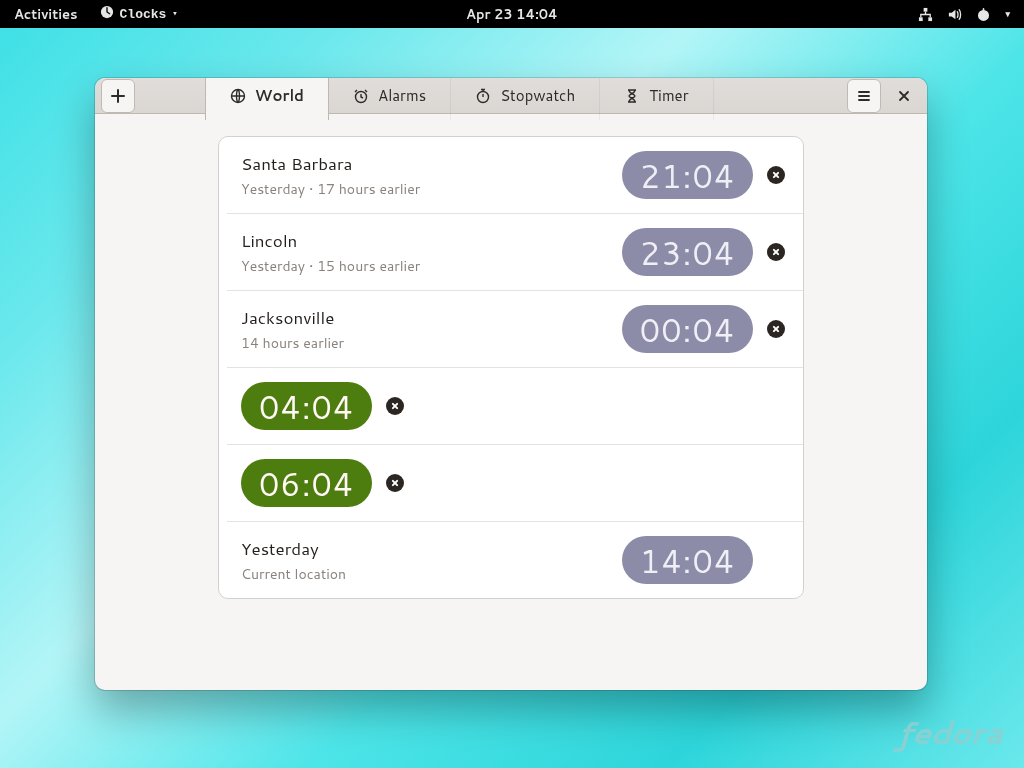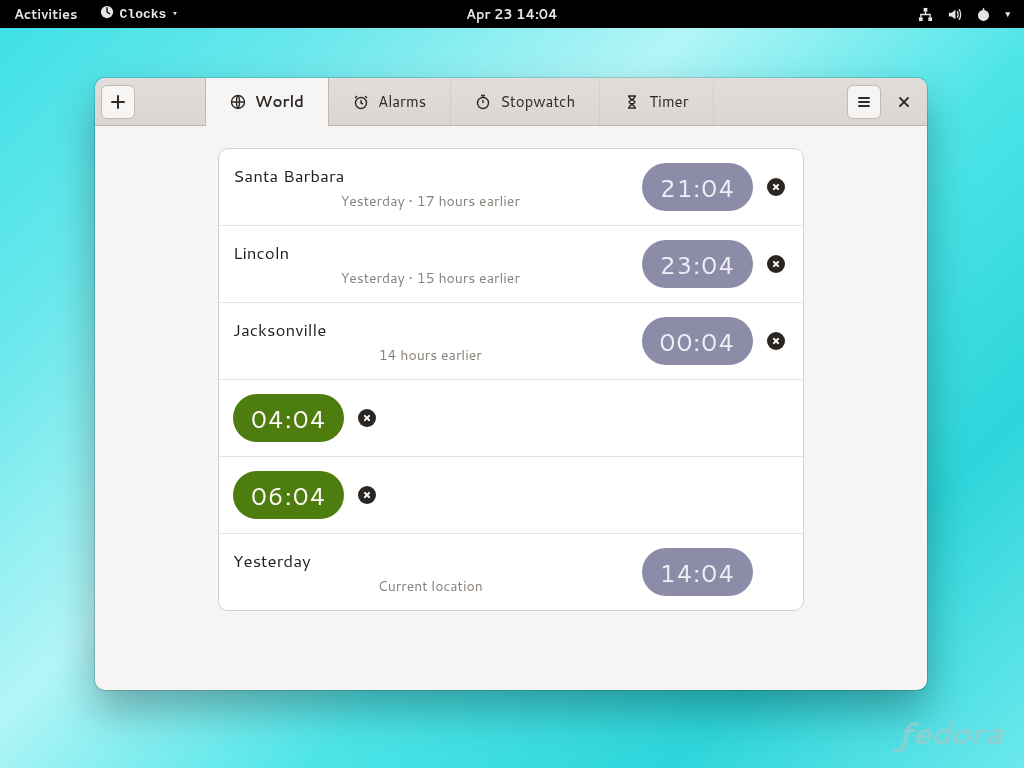--- a/index.html
+++ b/index.html
@@ -22,21 +22,21 @@
   .tri-down { font-size: 9px; position: relative; top: -1px; }
   .tb-icon svg { width: 15px; height: 15px; fill: #e6e6e6; display: block; }
 
   
   .window {
     position: absolute; left: 95px; top: 78px; width: 832px; height: 612px;
     background: #f6f5f4; border-radius: 10px; box-shadow: 0 20px 40px rgba(0,0,0,0.3), 0 0 0 1px rgba(0,0,0,0.15);
     overflow: hidden; display: flex; flex-direction: column;
   }
   .headerbar {
-    height: 48px; background: linear-gradient(#e1ddda, #dad6d2);
+    height: 36px; background: linear-gradient(#e1ddda, #dad6d2);
     border-bottom: 1px solid #bfb8b1; display: flex; align-items: center;
     padding: 0 6px; gap: 6px; flex-shrink: 0;
   }
   .hb-btn {
     width: 34px; height: 34px; border-radius: 6px; background: #f6f5f4;
     border: 1px solid #c0bab4; display: flex; align-items: center; justify-content: center;
     cursor: pointer;
   }
   .hb-btn.flat { background: transparent; border-color: transparent; }
   .hb-btn svg { width: 16px; height: 16px; }
@@ -49,33 +49,34 @@
   }
   .tab:first-child { border-left: 1px solid rgba(0,0,0,0.05); }
   .tab.active { background: #f6f5f4; font-weight: 700; border-left: 1px solid #bfb8b1; border-right: 1px solid #bfb8b1; }
   .tab svg { width: 16px; height: 16px; }
   .hb-right { display: flex; gap: 6px; margin-left: auto; }
 
   .content { flex: 1; display: flex; justify-content: center; align-items: flex-start; padding-top: 22px; }
   .clock-list {
     width: 586px; background: #fff; border: 1px solid #d5d0cc; border-radius: 10px;
     overflow: hidden;
+    padding-left: 8px;
   }
   .clock-row {
     display: flex; align-items: center; padding: 14px 18px 14px 14px;
     border-bottom: 1px solid #e6e2de; gap: 14px;
   }
   .clock-row:last-child { border-bottom: none; }
   .row-info { flex: 1; min-width: 0; }
   .row-city { font-size: 17px; font-weight: 500; color: #241f1c; margin-bottom: 4px; }
-  .row-sub  { font-size: 14px; color: #8a837d; text-align: center; }
+  .row-sub  { font-size: 14px; color: #8a837d; }
   .time-pill {
     min-width: 104px; height: 48px; border-radius: 999px;
     display: flex; align-items: center; justify-content: center;
-    font-size: 25px; letter-spacing: 1px; font-weight: 400;
+    font-size: 32px; letter-spacing: 1px; font-weight: 400;
     padding: 0 18px;
   }
   .pill-night { background: #8c8ca8; color: #f0eff6; }
   .pill-day   { background: #4d7c0f; color: #fff8f5; }
   .del-btn {
     width: 18px; height: 18px; border-radius: 50%; background: #2b2622;
     display: flex; align-items: center; justify-content: center; cursor: pointer; flex-shrink: 0;
   }
   .del-btn::before, .del-btn::after {
     content: ""; position: absolute; width: 8px; height: 2px; background: #fff; border-radius: 1px;

